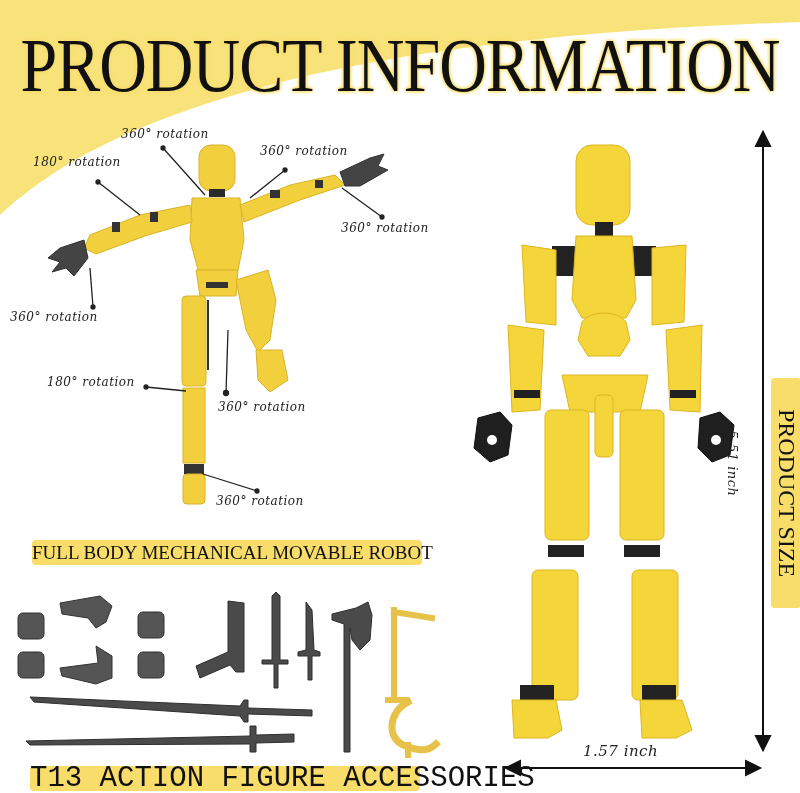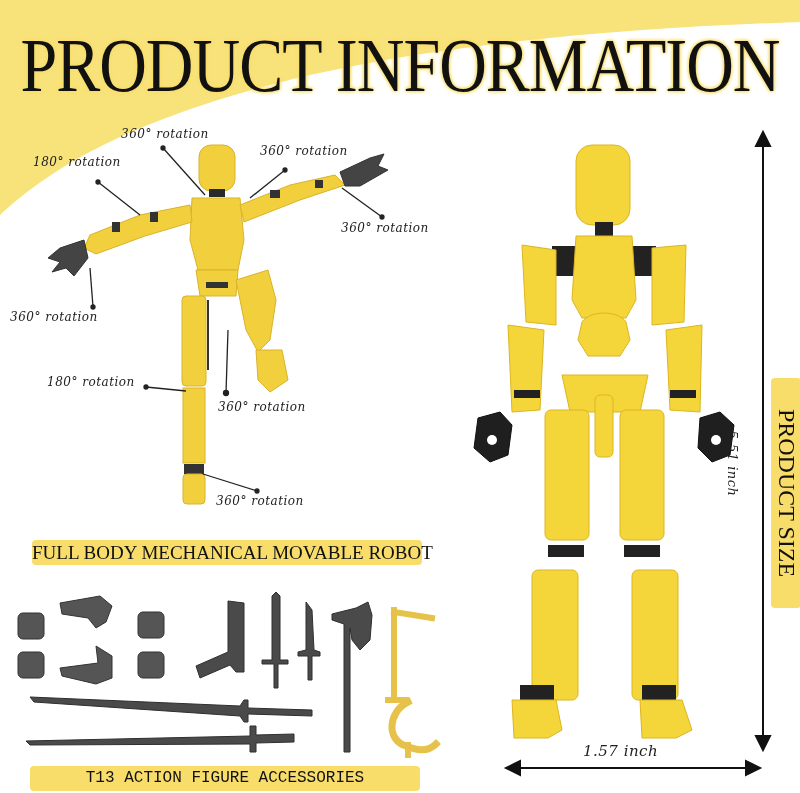--- a/index.html
+++ b/index.html
@@ -2,21 +2,21 @@
 <html><head>
 <meta charset="utf-8">
 <style>
   html,body{margin:0;padding:0;}
   body{width:800px;height:793px;position:relative;overflow:hidden;background:#ffffff;font-family:"DejaVu Serif",serif;}
   .bg-swoosh{position:absolute;left:0;top:0;width:800px;height:793px;}
   .title{position:absolute;left:0;top:28px;width:800px;text-align:center;font-family:"Liberation Serif",serif;font-size:66px;letter-spacing:-1px;color:#111;transform:scaleY(1.15);text-shadow:0 0 3px #f6dc6c,0 0 3px #f6dc6c,0 0 4px #f6dc6c;white-space:nowrap;}
   .label{position:absolute;font-family:"DejaVu Serif",serif;font-style:italic;font-size:12px;color:#222;white-space:nowrap;letter-spacing:0.5px;}
   .banner{position:absolute;background:#f8dd6b;border-radius:4px;font-family:"Liberation Serif",serif;color:#111;white-space:nowrap;text-align:center;}
   .banner-robot{left:32px;top:540px;width:390px;height:25px;line-height:25px;font-size:19px;transform-origin:left;}
-  .banner-acc{left:30px;top:766px;width:390px;height:25px;line-height:25px;font-size:16px;font-family:"Liberation Mono",monospace;letter-spacing:0;}
+  .banner-acc{left:30px;top:766px;width:390px;height:25px;line-height:25px;font-size:29px;font-family:"Liberation Mono",monospace;letter-spacing:0;}
   .size-tag{position:absolute;left:771px;top:378px;width:30px;height:230px;background:#f8dd6b;border-radius:4px;}
   .size-tag span{position:absolute;left:50%;top:50%;transform:translate(-50%,-50%) rotate(90deg);font-family:"Liberation Serif",serif;font-size:24px;white-space:nowrap;color:#111;}
   svg{position:absolute;left:0;top:0;}
 </style>
 </head>
 <body>
 
 <svg class="bg-swoosh" width="800" height="793">
   <path d="M0,0 L800,0 L800,22 C620,28 420,45 270,85 C140,120 60,160 0,215 Z" fill="#f8e27a"></path>
 </svg>

